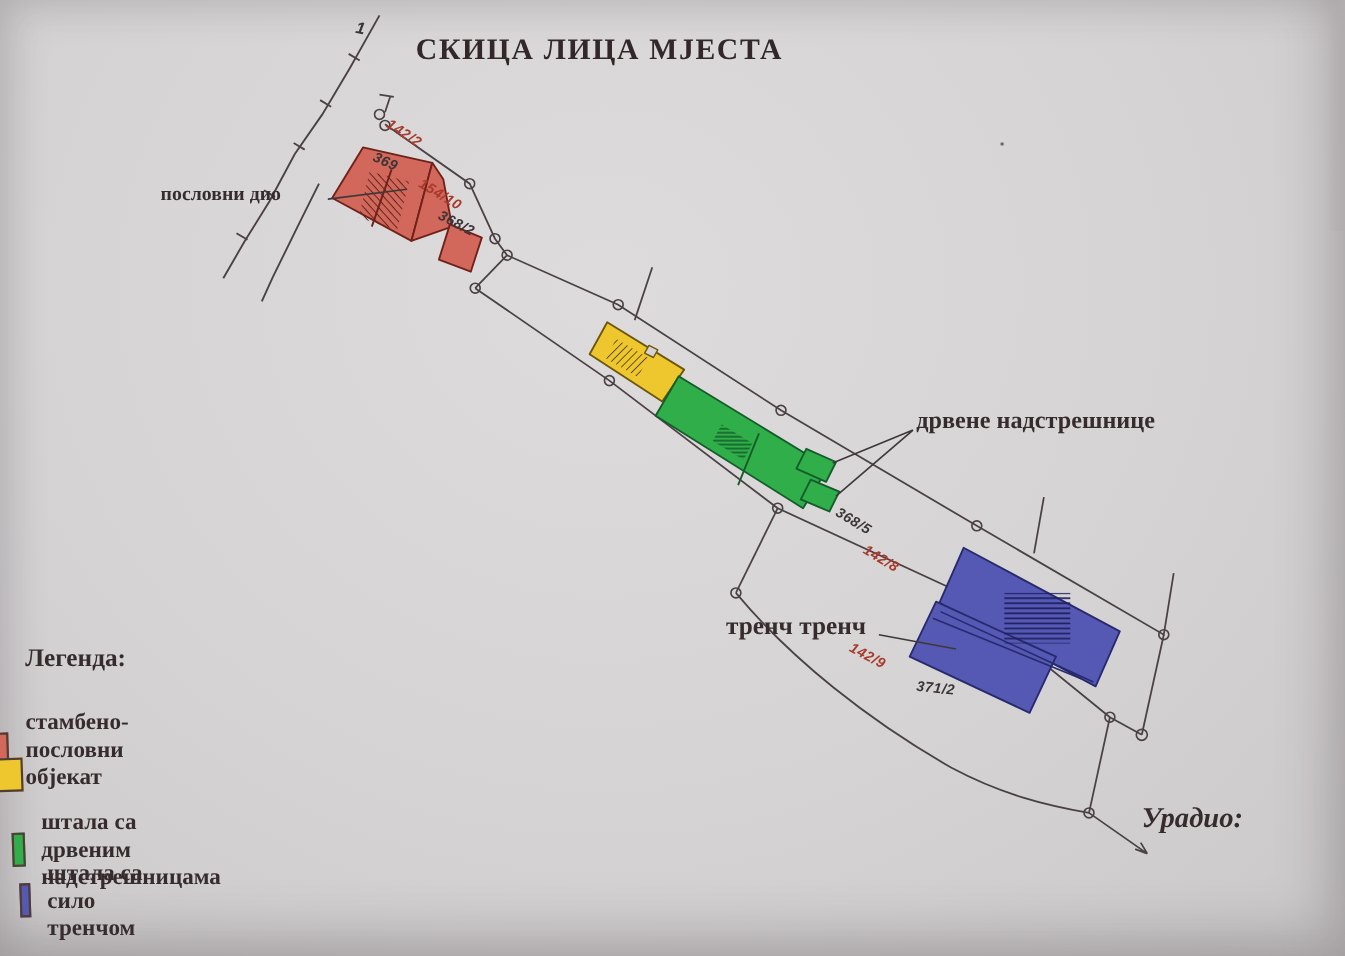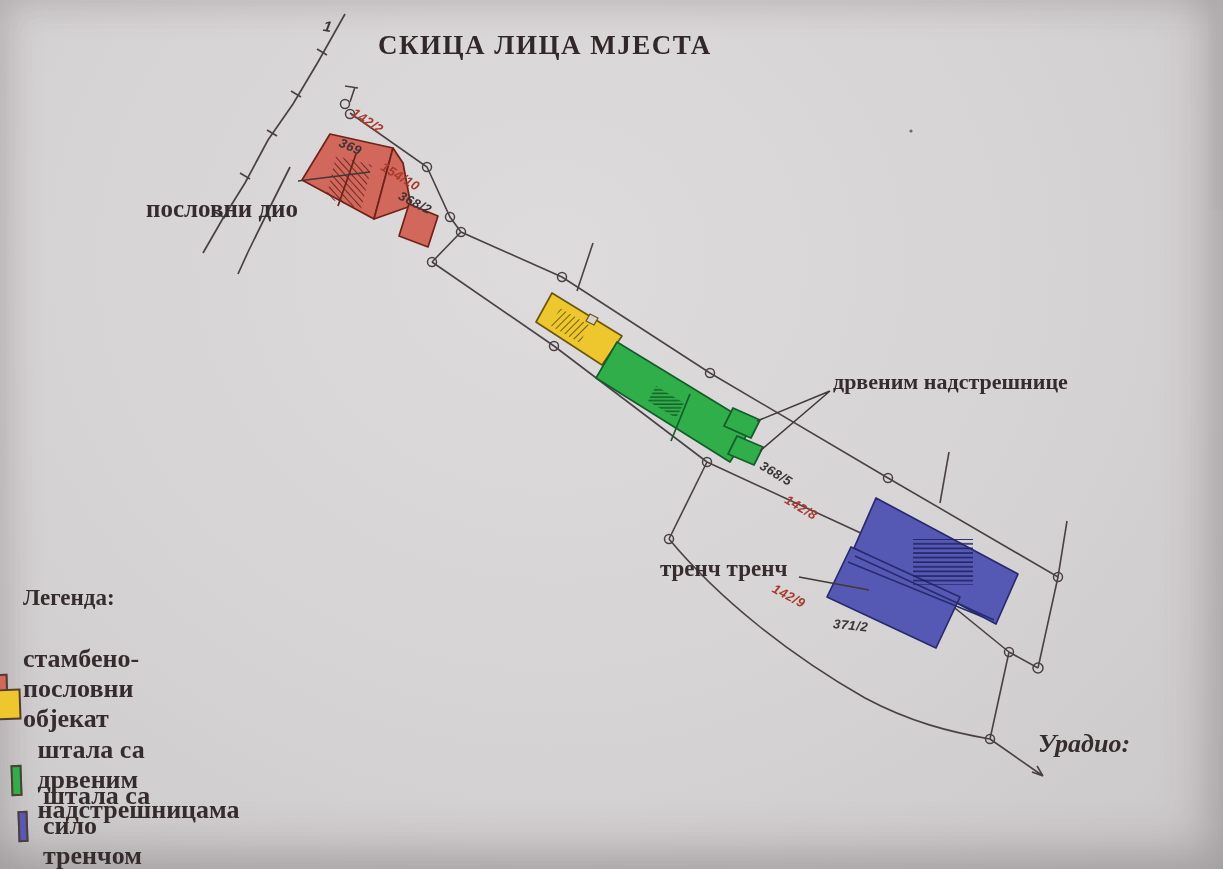--- a/index.html
+++ b/index.html
@@ -28,21 +28,21 @@
   .pnum-red{color:#a83a2b;}
   .pnum-black{color:#3c3436;}
   .legend{position:absolute;left:0;top:585px;}
   .legend-heading{position:absolute;left:23px;top:0;font-size:23px;}
   .legend-row{position:absolute;left:0;display:flex;align-items:center;}
   .legend-row .sw{
     display:inline-block;height:27px;border:2px solid #4f3d36;
     margin-left:-5px;transform:rotate(-2deg);
   }
   .sw-wide{width:22px;} .sw-narrow{width:15px;}
-  .legend-row .lbl{margin-left:15px;font-size:26px;font-weight:bold;color:#362c2e;
+  .legend-row .lbl{margin-left:15px;font-size:21px;font-weight:bold;color:#362c2e;
     font-family:"Liberation Serif","DejaVu Serif",serif;}
 </style>
 </head>
 <body>
 
 <div class="page">
 
   <svg class="map" width="1223" height="869" viewBox="0 0 1223 869">
     <defs>
       <pattern id="patRed" width="5" height="5" patternUnits="userSpaceOnUse" patternTransform="rotate(48)">
@@ -152,22 +152,22 @@
         <circle cx="990" cy="739" r="4.5"></circle>
     </g>
 
     <circle cx="911" cy="131" r="1.6" fill="#6f686b"></circle>
   </svg>
 
   <div class="maptext title" style="left:378px;top:6px;margin-top:24px;">СКИЦА ЛИЦА МЈЕСТА</div>
 
   <div class="pnum pnum-black" style="left:325px;top:17px;font-size:15px;transform:rotate(10deg);">1</div>
 
-  <div class="maptext" style="left:146px;top:166px;font-size:25px;margin-top:29px;">пословни дио</div>
-  <div class="maptext" style="left:833px;top:369px;font-size:22px;">дрвеним надстрешнице</div>
+  <div class="maptext" style="left:146px;top:166px;font-size:18px;">пословни дио</div>
+  <div class="maptext" style="left:833px;top:369px;font-size:22px;">дрвене надстрешнице</div>
   <div class="maptext" style="left:660px;top:556px;font-size:23px;">тренч тренч</div>
 
   <div class="pnum pnum-red" style="left:357px;top:105px;transform:rotate(33deg);">142/2</div>
   <div class="pnum pnum-black" style="left:343px;top:135px;transform:rotate(24deg);">369</div>
   <div class="pnum pnum-red" style="left:386px;top:159px;transform:rotate(31deg);">154/10</div>
   <div class="pnum pnum-black" style="left:403px;top:188px;transform:rotate(27deg);">368/2</div>
   <div class="pnum pnum-black" style="left:765px;top:458px;transform:rotate(31deg);">368/5</div>
   <div class="pnum pnum-red" style="left:790px;top:492px;transform:rotate(31deg);">142/8</div>
   <div class="pnum pnum-red" style="left:777px;top:581px;transform:rotate(28deg);">142/9</div>
   <div class="pnum pnum-black" style="left:834px;top:616px;transform:rotate(6deg);">371/2</div>

